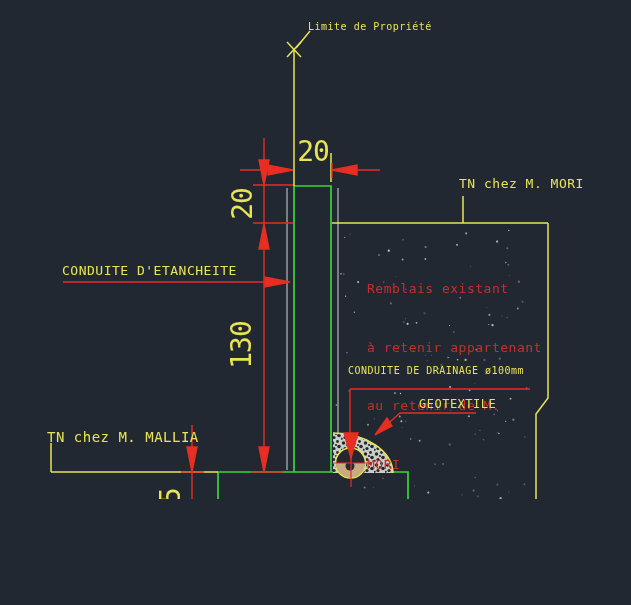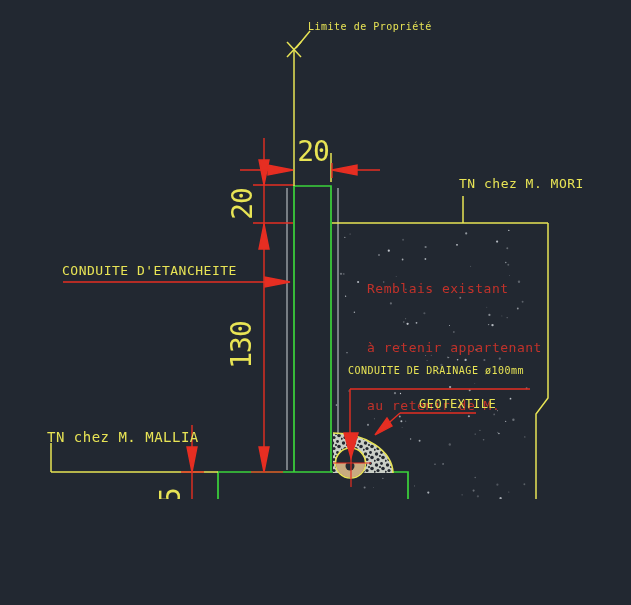--- a/index.html
+++ b/index.html
@@ -258,20 +258,21 @@
   </svg>
 
   <div class="lbl" style="left:308px;top:21px;font-size:10px;">Limite de Propriété</div>
   <div class="lbl" style="left:459px;top:166px;font-size:13px;margin-top:11px;">TN chez M. MORI</div>
   <div class="lbl" style="left:62px;top:264px;font-size:13px;">CONDUITE D'ETANCHEITE</div>
 
   <div class="lbl-red" style="left:367px;top:240px;">
     <div>Remblais existant</div>
     <div>à retenir appartenant</div>
     <div>au retenir de M.</div>
+    <div>MORI</div>
   </div>
 
   <div class="lbl" style="left:320px;top:365px;font-size:10px;padding-left:28px;">CONDUITE DE DRAINAGE ø100mm</div>
   <div class="lbl" style="left:419px;top:398px;font-size:12px;">GEOTEXTILE</div>
   <div class="lbl" style="left:47px;top:430px;font-size:14px;">TN chez M. MALLIA</div>
 
   <div class="dim ctr" style="left:313px;top:151px;">20</div>
   <div class="dim rot" style="left:242px;top:204px;">20</div>
   <div class="dim rot" style="left:241px;top:345px;">130</div>
   <div class="dim rot" style="left:170px;top:504px;">35</div>

